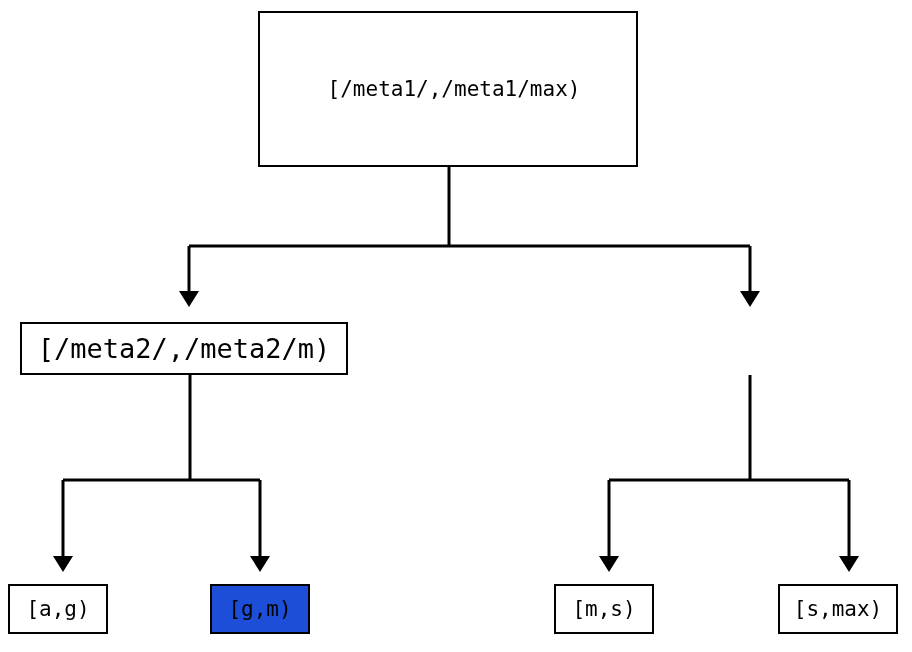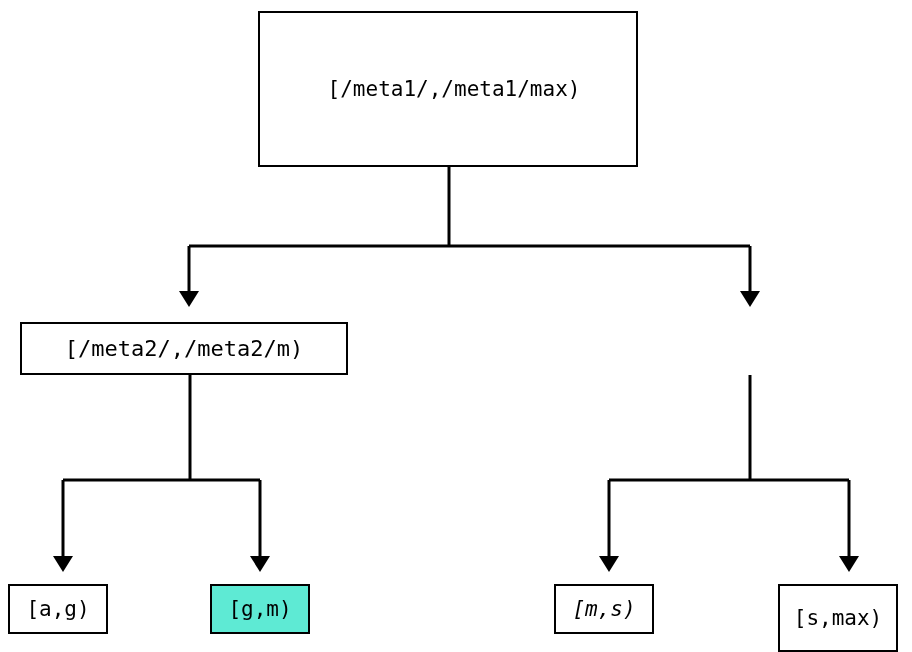--- a/index.html
+++ b/index.html
@@ -33,21 +33,21 @@
     color: #000000;
     line-height: 1;
     white-space: nowrap;
     letter-spacing: 0px;
   }
   .node-label {
     display: block;
     color: #000000;
   }
   .level-root { font-size: 21px; padding-left: 12px; }
-  .level-mid  { font-size: 22px; }
+  .level-mid  { font-size: 27px; }
   .level-leaf { font-size: 21px; }
 </style>
 </head>
 <body>
 
 <div id="diagram-root" style="background: rgb(255, 255, 255);">
 
   <svg id="tree-svg" viewBox="0 0 912 652" xmlns="http://www.w3.org/2000/svg">
 
     <g stroke="#000000" stroke-width="3" fill="none">
@@ -84,25 +84,25 @@
 
   <div class="node-box level-mid" id="node-mid-left" style="left: 20px; top: 322px; width: 328px; height: 53px; border-color: rgb(0, 0, 0); background: rgb(255, 255, 255); color: rgb(0, 0, 0);">
     <span class="node-label">[/meta2/,/meta2/m)</span>
   </div>
 
 
   <div class="node-box level-leaf" id="node-leaf-1" style="left: 8px; top: 584px; width: 100px; height: 50px; border-color: rgb(0, 0, 0); background: rgb(255, 255, 255); color: rgb(0, 0, 0);">
     <span class="node-label">[a,g)</span>
   </div>
 
-  <div class="node-box level-leaf" id="node-leaf-2" style="left: 210px; top: 584px; width: 100px; height: 50px; border-color: rgb(0, 0, 0); background: #5eead4; color: rgb(0, 0, 0);">
+  <div class="node-box level-leaf" id="node-leaf-2" style="left: 210px; top: 584px; width: 100px; height: 50px; border-color: rgb(0, 0, 0); background: #1d4ed8; color: rgb(0, 0, 0);">
     <span class="node-label">[g,m)</span>
   </div>
 
-  <div class="node-box level-leaf" id="node-leaf-3" style="left: 554px; top: 584px; width: 100px; height: 50px; border-color: rgb(0, 0, 0); background: rgb(255, 255, 255); color: rgb(0, 0, 0); font-style: italic;">
+  <div class="node-box level-leaf" id="node-leaf-3" style="left: 554px; top: 584px; width: 100px; height: 50px; border-color: rgb(0, 0, 0); background: rgb(255, 255, 255); color: rgb(0, 0, 0);">
     <span class="node-label">[m,s)</span>
   </div>
 
-  <div class="node-box level-leaf" id="node-leaf-4" style="left: 778px; top: 584px; width: 120px; height: 68px; border-color: rgb(0, 0, 0); background: rgb(255, 255, 255); color: rgb(0, 0, 0);">
+  <div class="node-box level-leaf" id="node-leaf-4" style="left: 778px; top: 584px; width: 120px; height: 50px; border-color: rgb(0, 0, 0); background: rgb(255, 255, 255); color: rgb(0, 0, 0);">
     <span class="node-label">[s,max)</span>
   </div>
 
 </div>
 
 </body></html>

